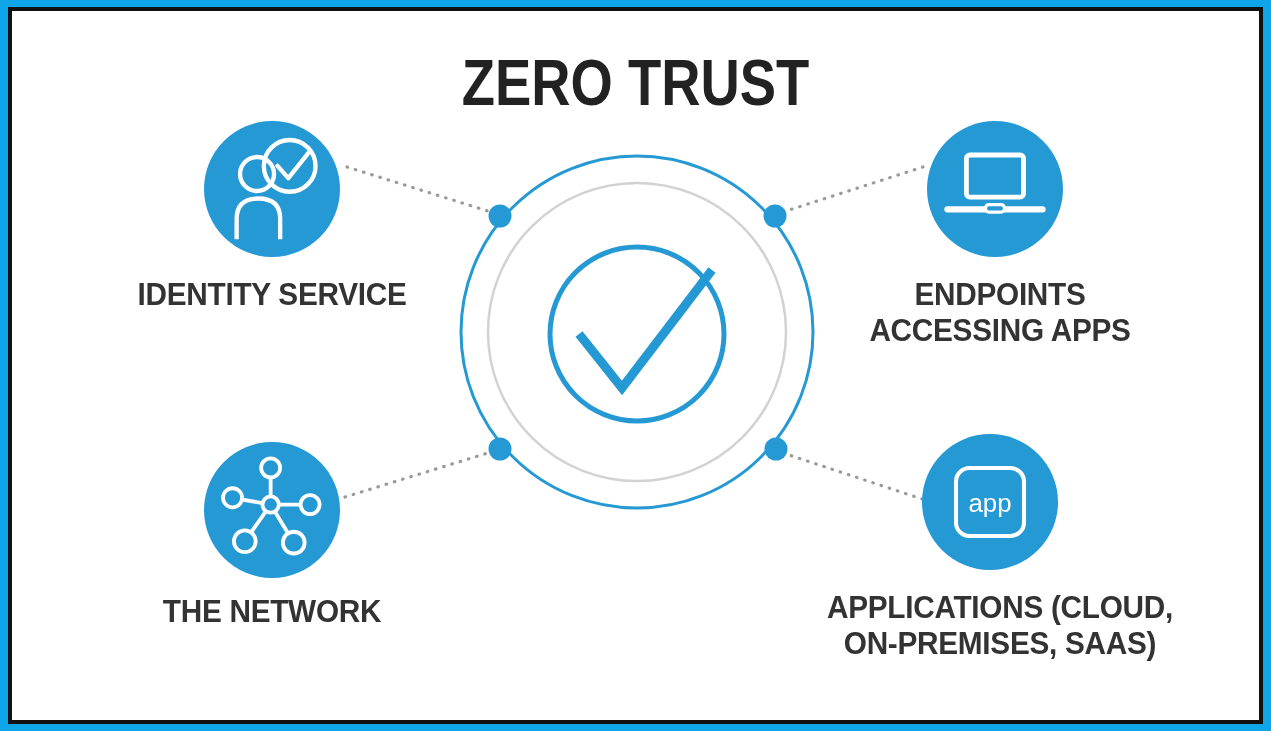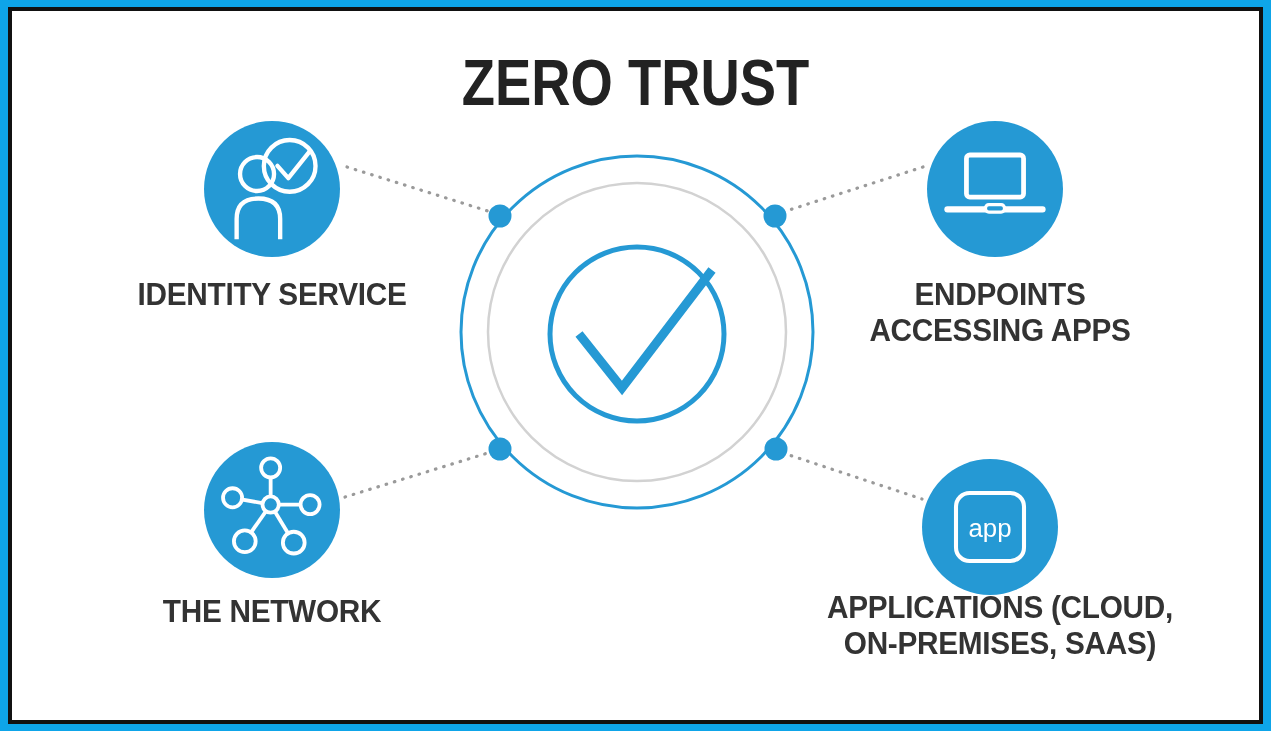--- a/index.html
+++ b/index.html
@@ -45,21 +45,21 @@
     position: absolute;
     width: 136px;
     height: 136px;
     border-radius: 50%;
     background: #2599d4;
   }
   .node-circle svg { display: block; width: 136px; height: 136px; }
   .node-identity      { left: 204px; top: 121px; }
   .node-endpoints     { left: 927px; top: 121px; }
   .node-network       { left: 204px; top: 442px; }
-  .node-applications  { left: 922px; top: 459px; }
+  .node-applications  { left: 922px; top: 434px; }
   .node-label {
     position: absolute;
     width: 420px;
     text-align: center;
     font-size: 32px;
     font-weight: bold;
     line-height: 1.12;
     letter-spacing: -0.3px;
     color: #333333;
     white-space: pre-line;

